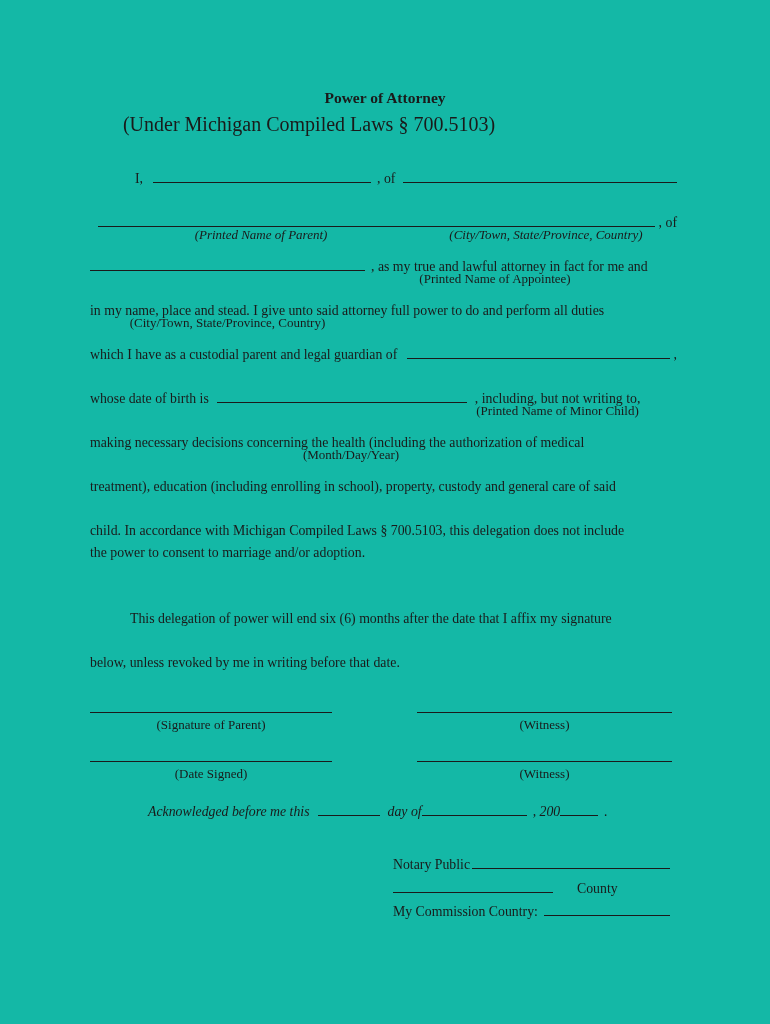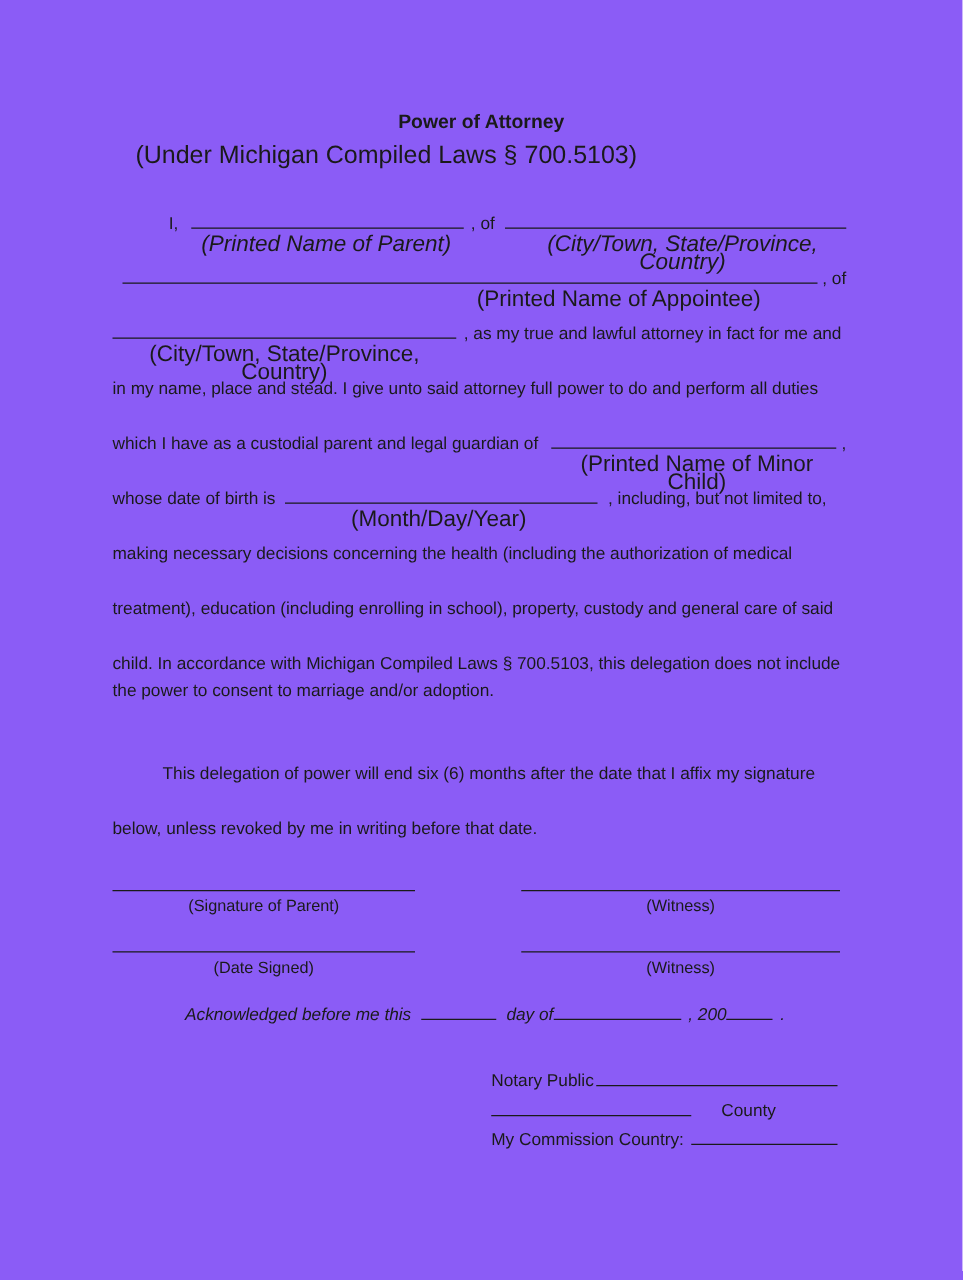--- a/index.html
+++ b/index.html
@@ -1,20 +1,20 @@
 <!DOCTYPE html>
 <html><head>
 <meta charset="utf-8">
 <style>
   html,body{margin:0;padding:0;background:#ffffff;}
   .page{
     position:relative;
     width:770px;height:1024px;
-    background:#8b5cf6;
-    font-family:Liberation Sans, sans-serif;
+    background:#14b8a6;
+    font-family:Liberation Serif, serif;
     color:#1a1a1a;
     overflow:hidden;
   }
   .title{
     position:absolute;top:88px;left:0;width:770px;
     text-align:center;font-size:15.5px;font-weight:700;line-height:19px;
   }
   .subtitle{
     position:absolute;top:115px;left:0;width:618px;
     text-align:center;font-size:20px;line-height:19px;
@@ -29,21 +29,21 @@
     font-size:13.8px;line-height:17px;white-space:nowrap;
   }
   .blank{
     display:inline-block;
     border-bottom:1px solid #1a1a1a;
     height:12px;margin-bottom:-2px;
   }
   .grow{flex:1 1 auto;}
   .flabel{
     position:absolute;text-align:center;
-    font-size:18px;line-height:14px;color:#1a1a1a;
+    font-size:13px;line-height:14px;color:#1a1a1a;margin-top:40px;
   }
   .ital{font-style:italic;}
   .hr{
     position:absolute;height:0;border-top:1px solid #1a1a1a;
   }
   .clabel{
     position:absolute;text-align:center;
     font-size:13px;line-height:16px;
   }
   .ack{
@@ -91,21 +91,21 @@
   <div class="trow" style="top:346px">
     <span>which I have as a custodial parent and legal guardian of</span>
     <span class="blank grow" style="margin-left:10px;margin-right:4px"></span>
     <span>,</span>
   </div>
   <div class="flabel" style="top:364px;left:450px;width:215px">(Printed Name of Minor Child)</div>
 
   <div class="trow" style="top:390px">
     <span>whose date of birth is</span>
     <span class="blank" style="width:250px;margin-left:8px;margin-right:8px"></span>
-    <span>, including, but not limited to,</span>
+    <span>, including, but not writing to,</span>
   </div>
   <div class="flabel" style="top:408px;left:226px;width:250px">(Month/Day/Year)</div>
 
   <div class="ptext" style="top:434px">making necessary decisions concerning the health (including the authorization of medical</div>
   <div class="ptext" style="top:478px">treatment), education (including enrolling in school), property, custody and general care of said</div>
   <div class="ptext" style="top:522px">child. In accordance with Michigan Compiled Laws § 700.5103, this delegation does not include</div>
   <div class="ptext" style="top:544px">the power to consent to marriage and/or adoption.</div>
 
   <div class="ptext" style="top:610px;padding-left:40px">This delegation of power will end six (6) months after the date that I affix my signature</div>
   <div class="ptext" style="top:654px">below, unless revoked by me in writing before that date.</div>

